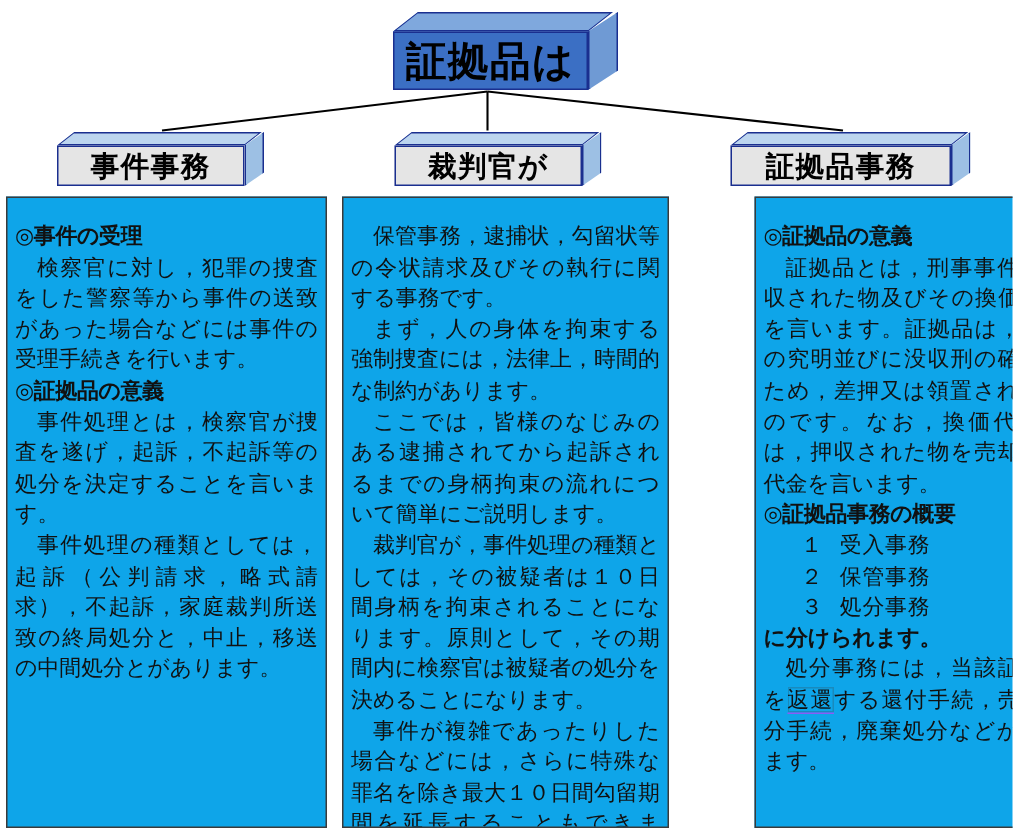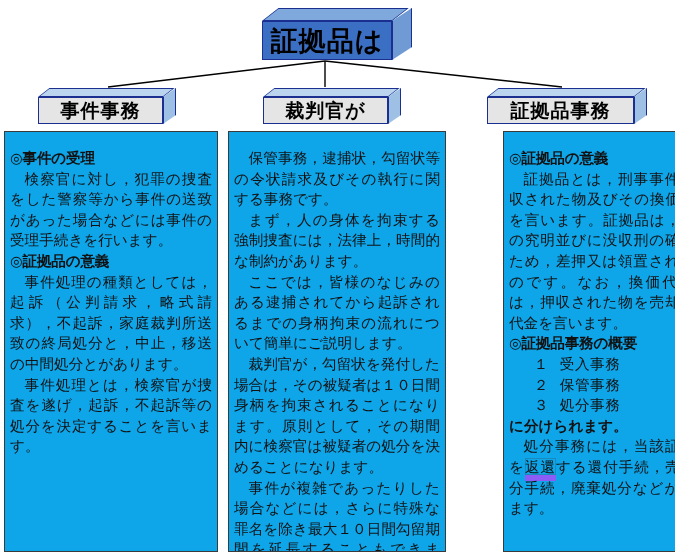--- a/index.html
+++ b/index.html
@@ -156,21 +156,21 @@
     font-weight: bold;
   }
   .panel p.item {
     text-indent: 0;
     padding-left: 1.7em;
     letter-spacing: 0.5px;
   }
   .panel p.item .num { margin-right: 0.75em; }
 
   .marked {
-    border-bottom: 6px solid #8b5cf6;
+    border-bottom: 1px solid #8b5cf6;
     box-shadow: inset 0 0 0 1px rgba(60,60,60,0.25);
   }
 </style>
 </head>
 <body>
 
 <svg id="connectors" viewBox="0 0 675 558" width="675" height="558" xmlns="http://www.w3.org/2000/svg">
   <line x1="325" y1="61" x2="108" y2="87" stroke="#000000" stroke-width="1.4"></line>
   <line x1="325" y1="61" x2="325" y2="87" stroke="#000000" stroke-width="1.4"></line>
   <line x1="325" y1="61" x2="562" y2="87" stroke="#000000" stroke-width="1.4"></line>
@@ -197,28 +197,28 @@
 <div class="box3d subbox" id="sub-box-3">
   <div class="topface"></div>
   <div class="sideface"></div>
   <div class="face">証拠品事務</div>
 </div>
 
 <div class="panel" id="panel-1">
     <p class="head">◎事件の受理</p>
     <p class="body">検察官に対し，犯罪の捜査をした警察等から事件の送致があった場合などには事件の受理手続きを行います。</p>
     <p class="head">◎証拠品の意義</p>
+    <p class="body">事件処理とは，検察官が捜査を遂げ，起訴，不起訴等の処分を決定することを言います。</p>
     <p class="body">事件処理の種類としては，起訴（公判請求，略式請求），不起訴，家庭裁判所送致の終局処分と，中止，移送の中間処分とがあります。</p>
-    <p class="body">事件処理とは，検察官が捜査を遂げ，起訴，不起訴等の処分を決定することを言います。</p>
   </div>
 <div class="panel" id="panel-2">
     <p class="body">保管事務，逮捕状，勾留状等の令状請求及びその執行に関する事務です。</p>
     <p class="body">まず，人の身体を拘束する強制捜査には，法律上，時間的な制約があります。</p>
     <p class="body">ここでは，皆様のなじみのある逮捕されてから起訴されるまでの身柄拘束の流れについて簡単にご説明します。</p>
-    <p class="body">裁判官が，勾留状を発付した場合は，その被疑者は１０日間身柄を拘束されることになります。原則として，その期間内に検察官は被疑者の処分を決めることになります。</p>
+    <p class="body">裁判官が，事件処理の種類としては，その被疑者は１０日間身柄を拘束されることになります。原則として，その期間内に検察官は被疑者の処分を決めることになります。</p>
     <p class="body">事件が複雑であったりした場合などには，さらに特殊な罪名を除き最大１０日間勾留期間を延長することもできます。</p>
   </div>
 <div class="panel" id="panel-3">
     <p class="head">◎証拠品の意義</p>
     <p class="body">証拠品とは，刑事事件で押収された物及びその換価代金を言います。証拠品は，事件の究明並びに没収刑の確保のため，差押又は領置されるものです。なお，換価代金とは，押収された物を売却した代金を言います。</p>
     <p class="head">◎証拠品事務の概要</p>
     <p class="item"><span class="num">１</span><span>受入事務</span></p>
     <p class="item"><span class="num">２</span><span>保管事務</span></p>
     <p class="item"><span class="num">３</span><span>処分事務</span></p>
     <p class="flush">に分けられます。</p>

